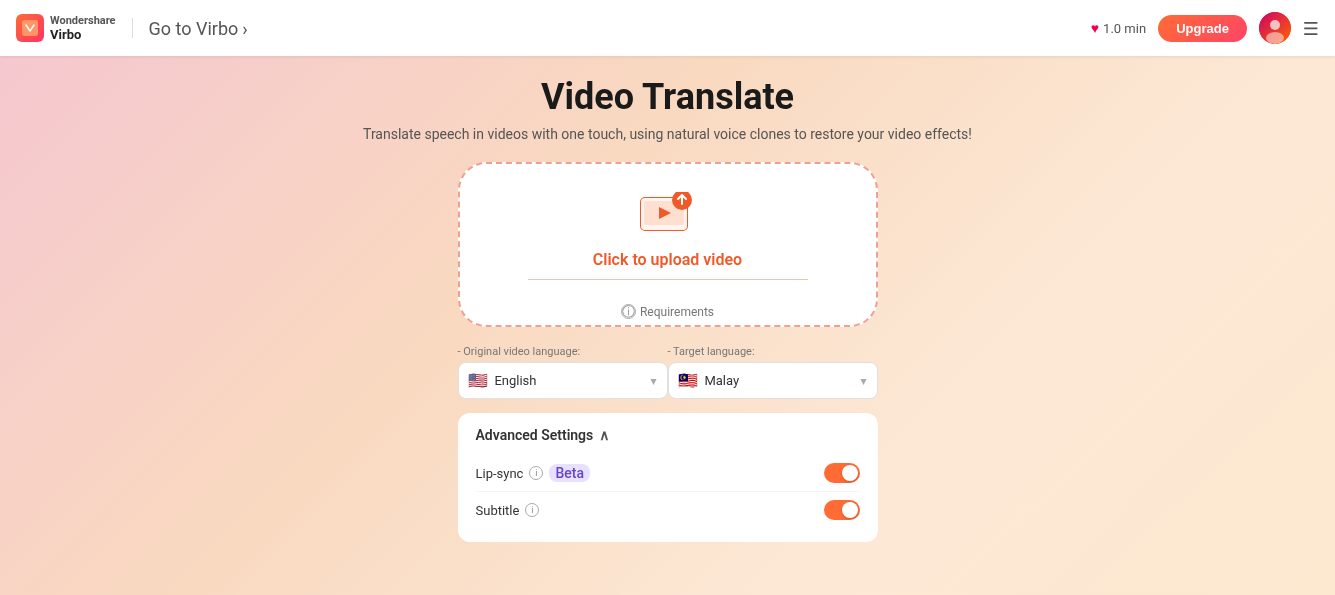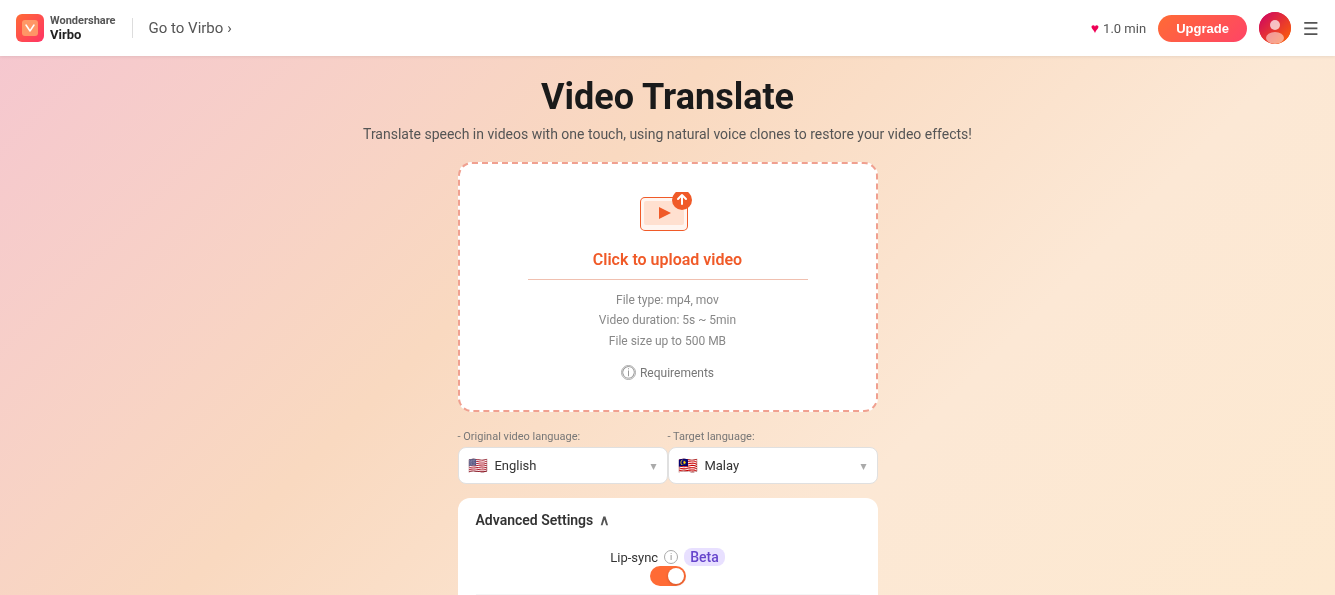--- a/index.html
+++ b/index.html
@@ -47,21 +47,21 @@
     .logo-icon svg {
       width: 16px; height: 16px;
     }
     .header-divider {
       width: 1px;
       height: 20px;
       background: #ddd;
       margin: 0 6px;
     }
     .go-to-virbo {
-      font-size: 15px;
+      font-size: 18px;
       color: #555;
       cursor: pointer;
       display: flex;
       align-items: center;
       gap: 4px;
     }
     .header-right {
       display: flex;
       align-items: center;
       gap: 12px;
@@ -116,26 +116,26 @@
     .page-subtitle {
       font-size: 14px;
       color: #555;
       margin-bottom: 20px;
     }
 
     
     .upload-box {
       width: 420px;
       background: white;
-      border-radius: 14px;
+      border-radius: 28px;
       border: 2px dashed #f0a090;
       display: flex;
       flex-direction: column;
       align-items: center;
-      padding: 28px 20px 30px;
+      padding: 28px 20px 6px;
       margin-bottom: 18px;
     }
     .upload-icon {
       margin-bottom: 10px;
     }
     .upload-click-text {
       font-size: 16px;
       font-weight: 600;
       color: #f05a28;
       margin-bottom: 10px;
@@ -215,21 +215,20 @@
       color: #333;
       margin-bottom: 12px;
       cursor: pointer;
     }
     .setting-row {
       display: flex;
       align-items: center;
       justify-content: space-between;
       padding: 8px 0;
       border-bottom: 1px solid #f5f5f5;
-      flex-direction: column;
     }
     .setting-row:last-child { border-bottom: none; }
     .setting-label {
       display: flex;
       align-items: center;
       gap: 6px;
       font-size: 13px;
       color: #333;
     }
     .info-icon {
@@ -338,25 +337,20 @@
 
         <polygon points="19,15 19,27 31,21" fill="#f05a28"></polygon>
 
         <circle cx="42" cy="8" r="10" fill="#f05a28"></circle>
         <line x1="42" y1="4" x2="42" y2="12" stroke="white" stroke-width="2" stroke-linecap="round"></line>
         <polyline points="38,7 42,3 46,7" stroke="white" stroke-width="2" stroke-linecap="round" stroke-linejoin="round" fill="none"></polyline>
       </svg>
     </div>
     <div class="upload-click-text">Click to upload video</div>
     <div class="upload-divider"></div>
-    <div class="upload-info">
-      <div>File type: mp4, mov</div>
-      <div>Video duration: 5s ~ 5min</div>
-      <div>File size up to 500 MB</div>
-    </div>
     <div class="requirements-link">
       <span style="font-size:13px;border:1px solid #aaa;border-radius:50%;width:15px;height:15px;display:inline-flex;align-items:center;justify-content:center;color:#888;">ⓘ</span>
       <span>Requirements</span>
     </div>
   </div>
 
   <div class="lang-selectors">
     <div class="lang-group">
       <div class="lang-label">- Original video language:</div>
       <div class="lang-select">

